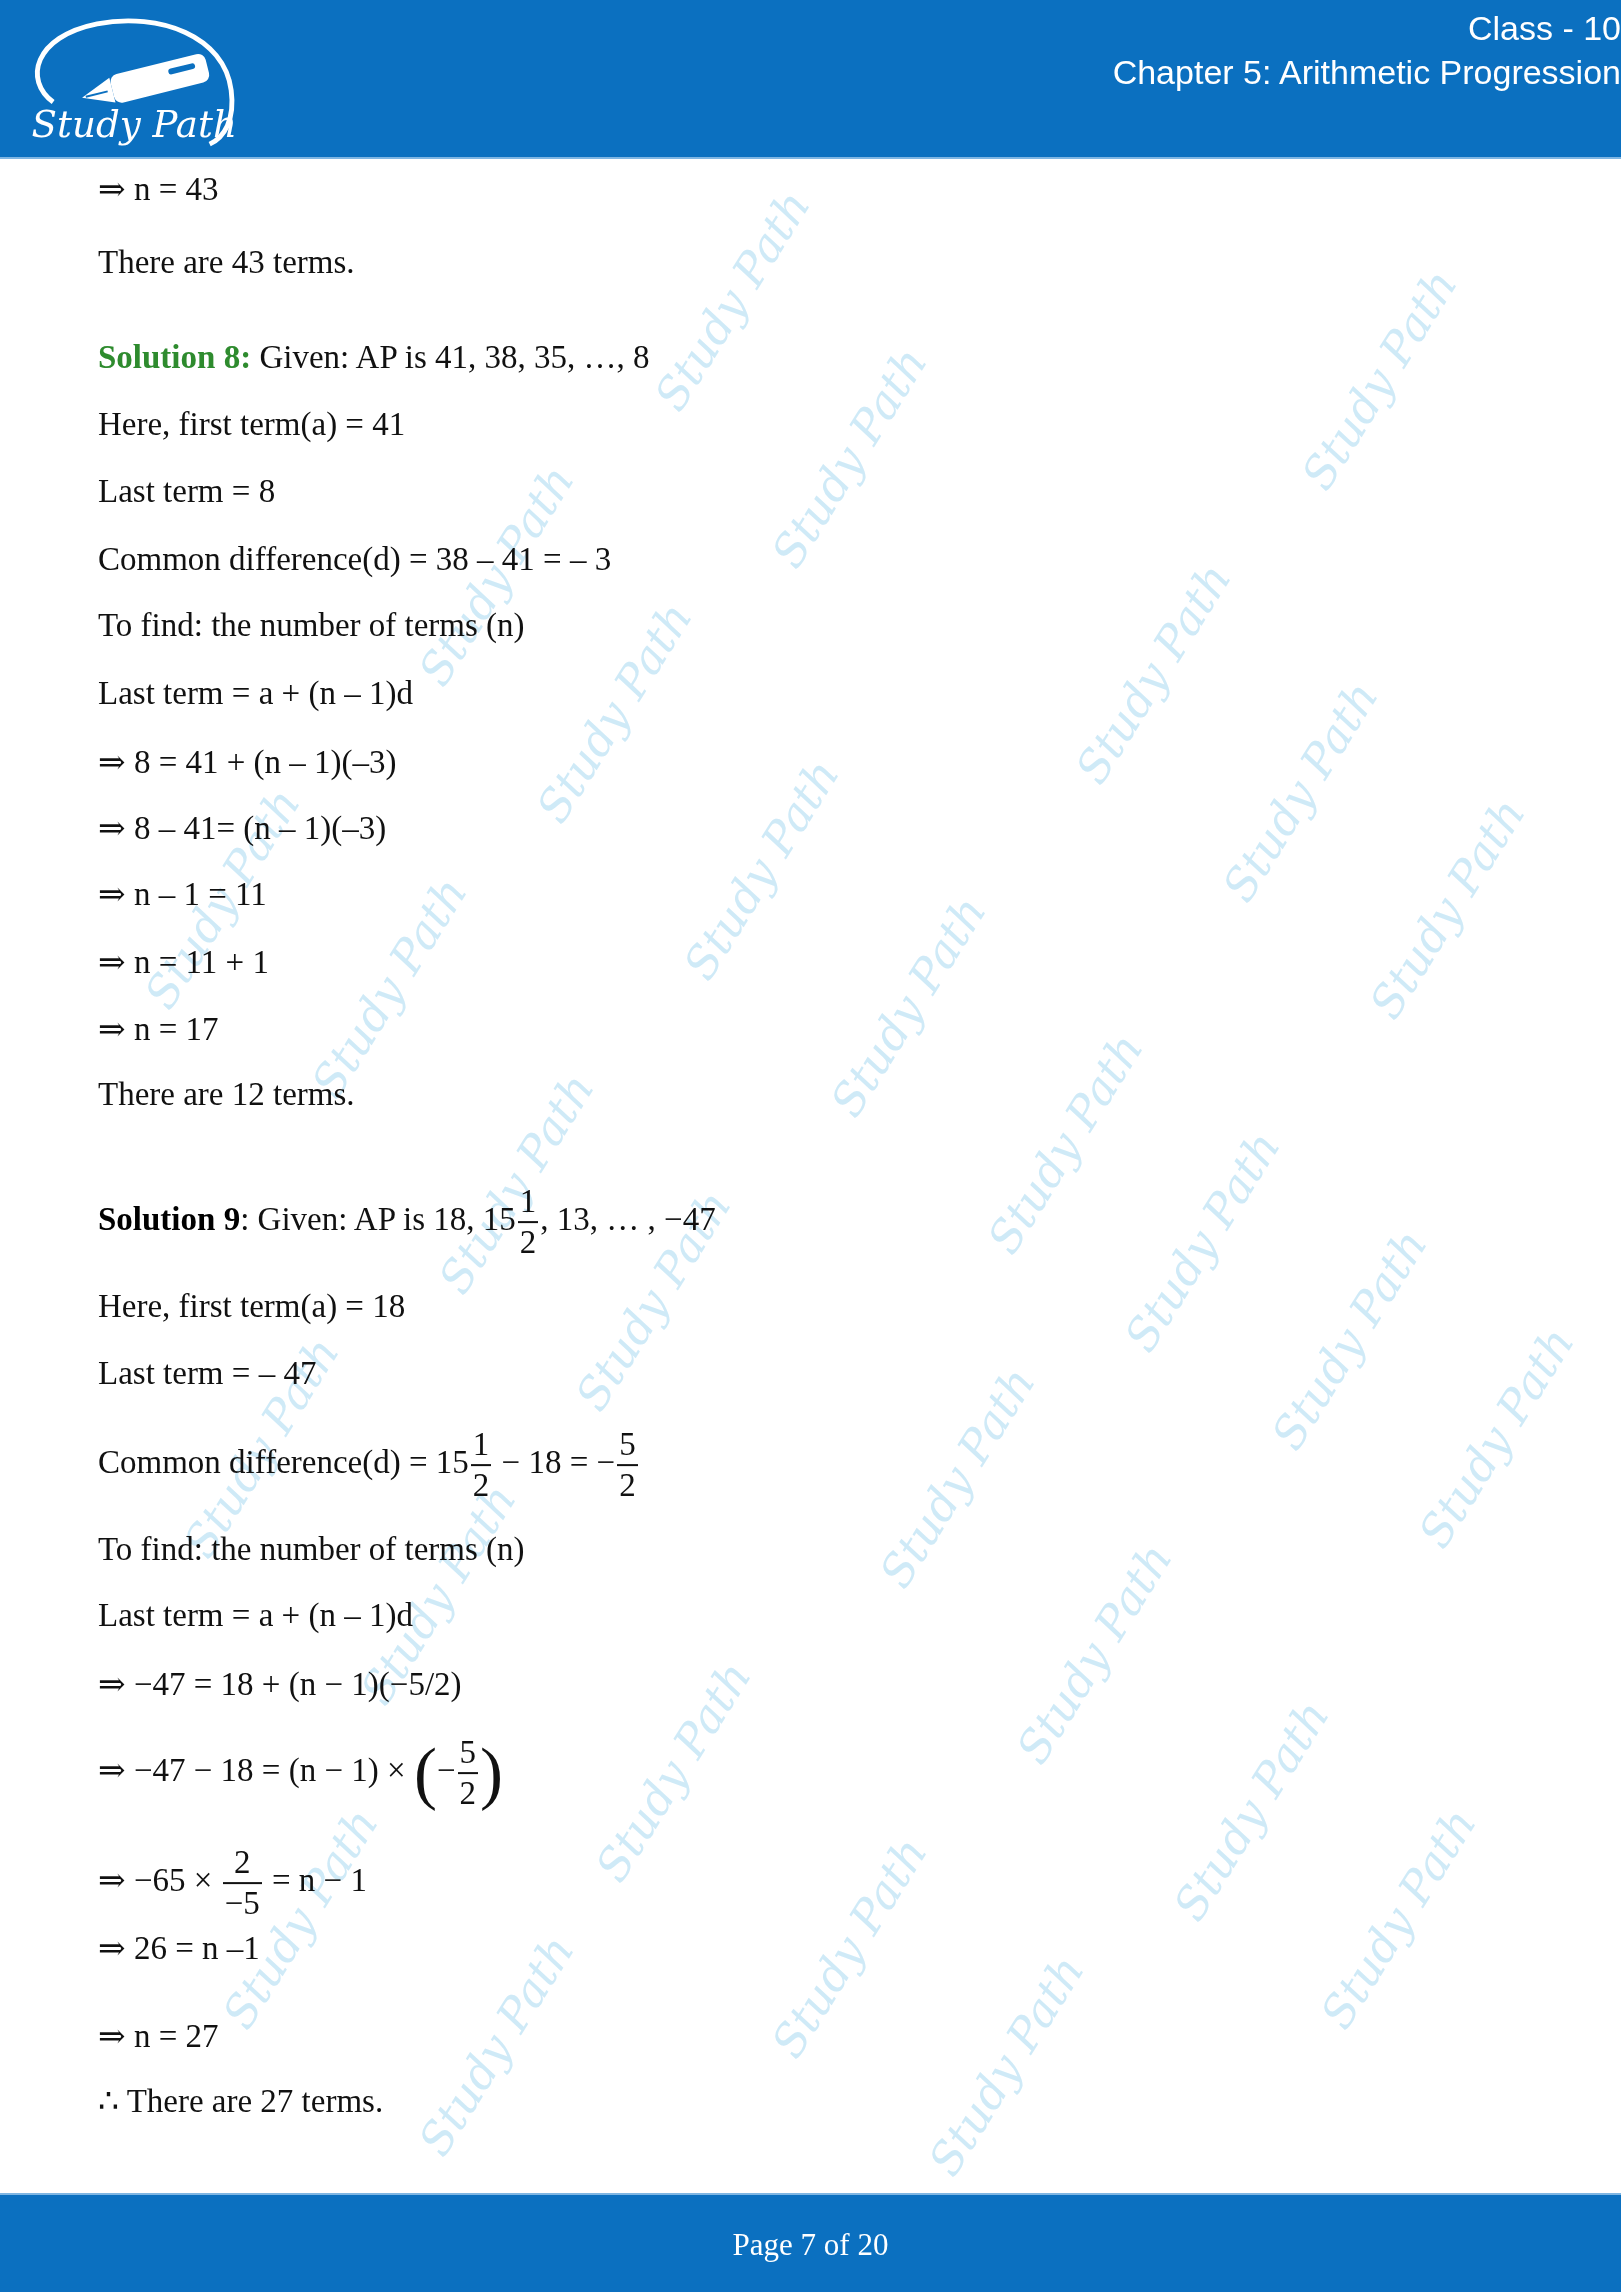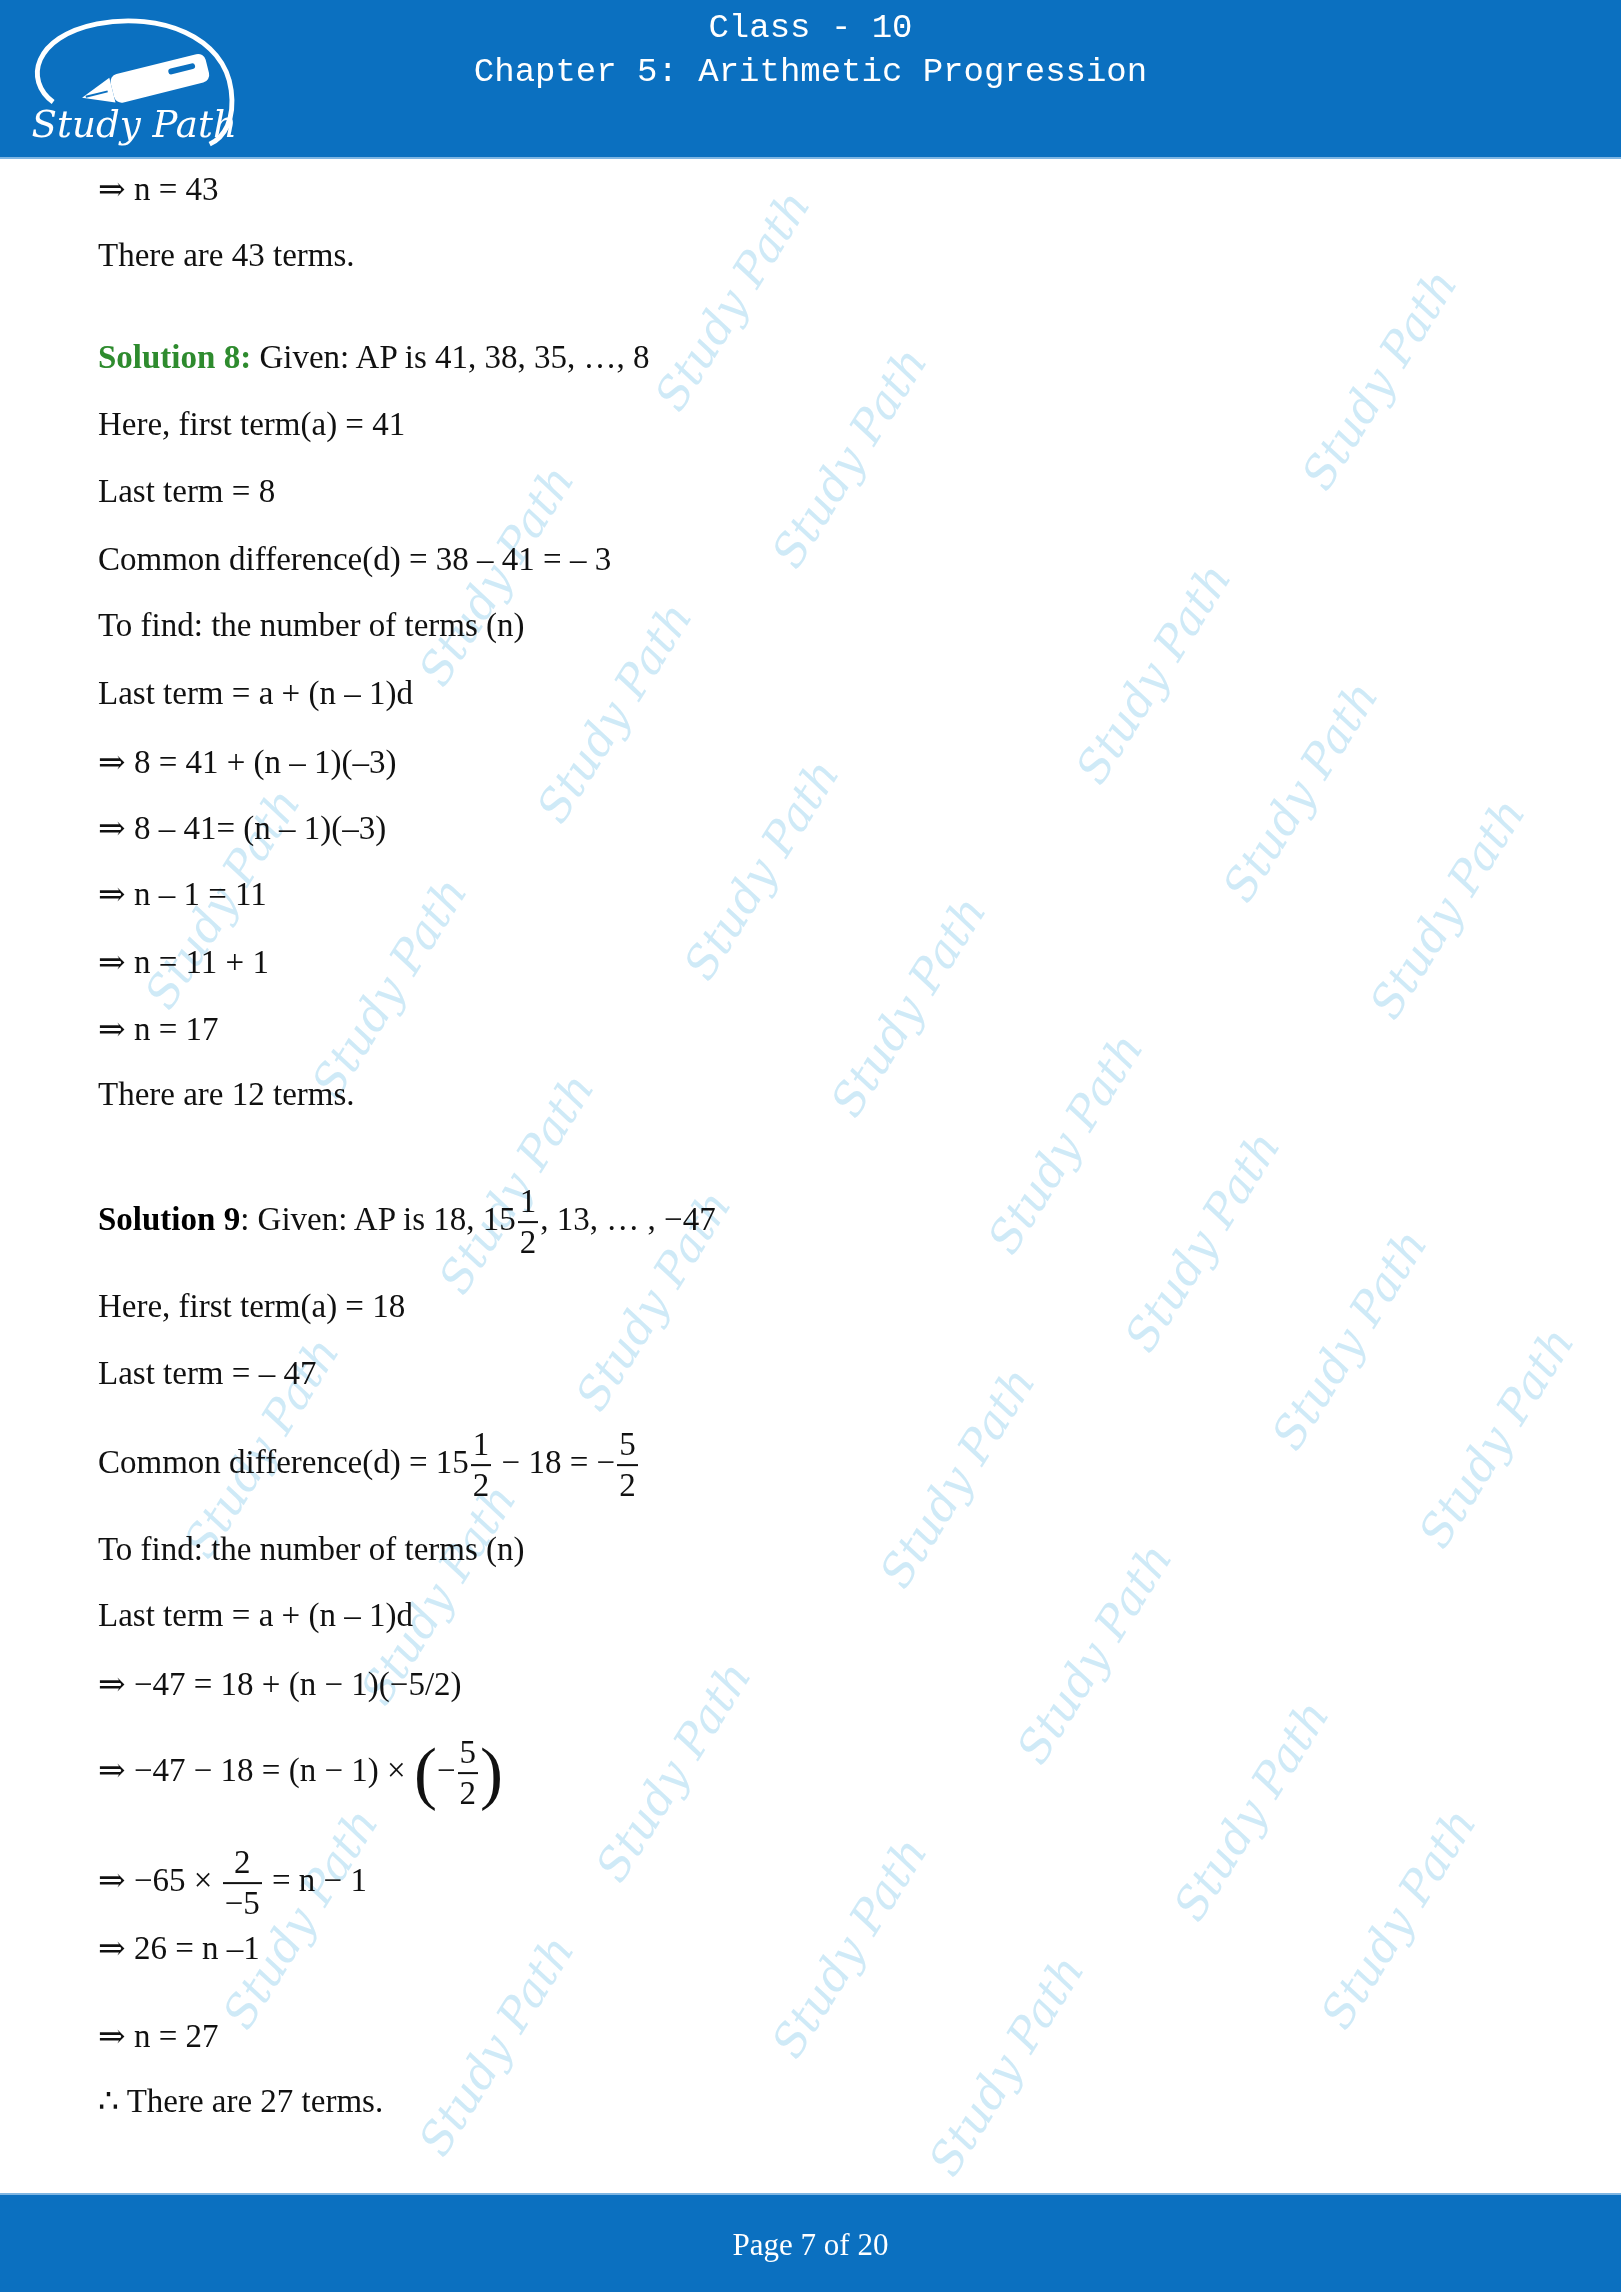--- a/index.html
+++ b/index.html
@@ -10,22 +10,22 @@
     color: #111;
   }
   .header {
     position: absolute; left: 0; top: 0; width: 1621px; height: 157px;
     background: #0b70c0;
     border-bottom: 2.9px solid #7fb6e3;
   }
   .logo { position: absolute; left: 13.7px; top: 11.8px; width: 225px; height: 139px; }
   .header-lines {
     position: absolute; left: 0; right: 0; top: 5.9px;
-    text-align: center; color: #fff;
-    font-family: Liberation Mono, monospace;
+    text-align: right; color: #fff;
+    font-family: Liberation Sans, sans-serif;
     font-size: 34px; line-height: 44px;
   }
   .header-lines div { padding-left: 0; }
   .line {
     position: absolute; left: 98px; font-size: 33px; white-space: nowrap;
     font-family: "Liberation Serif", "DejaVu Serif", serif;
     transform: translateY(-50%);
   }
   .sol8 { color: #2e8b2e; font-weight: bold; }
   .sol9 { color: #000000; font-weight: bold; }
@@ -95,21 +95,21 @@
   <span class="wm" style="left:1127px;top:1784px">Study Path</span>
   <span class="wm" style="left:176px;top:1892px">Study Path</span>
   <span class="wm" style="left:725px;top:1921px">Study Path</span>
   <span class="wm" style="left:1274px;top:1892px">Study Path</span>
   <span class="wm" style="left:372px;top:2019px">Study Path</span>
   <span class="wm" style="left:882px;top:2039px">Study Path</span>
 </div>
 
 <div>
   <div class="line" style="top:188px">⇒ n = 43</div>
-  <div class="line" style="top:255px">There are 43 terms.</div>
+  <div class="line" style="top:262px">There are 43 terms.</div>
 </div>
 
 <div>
   <div class="line" style="top:357px">
     <span class="sol8">Solution 8:</span><span> Given: AP is 41, 38, 35, …, 8</span>
   </div>
   <div class="line" style="top:424px">Here, first term(a) = 41</div>
   <div class="line" style="top:491px">Last term = 8</div>
   <div class="line" style="top:559px">Common difference(d) = 38 – 41 = – 3</div>
   <div class="line" style="top:625px">To find: the number of terms (n)</div>

